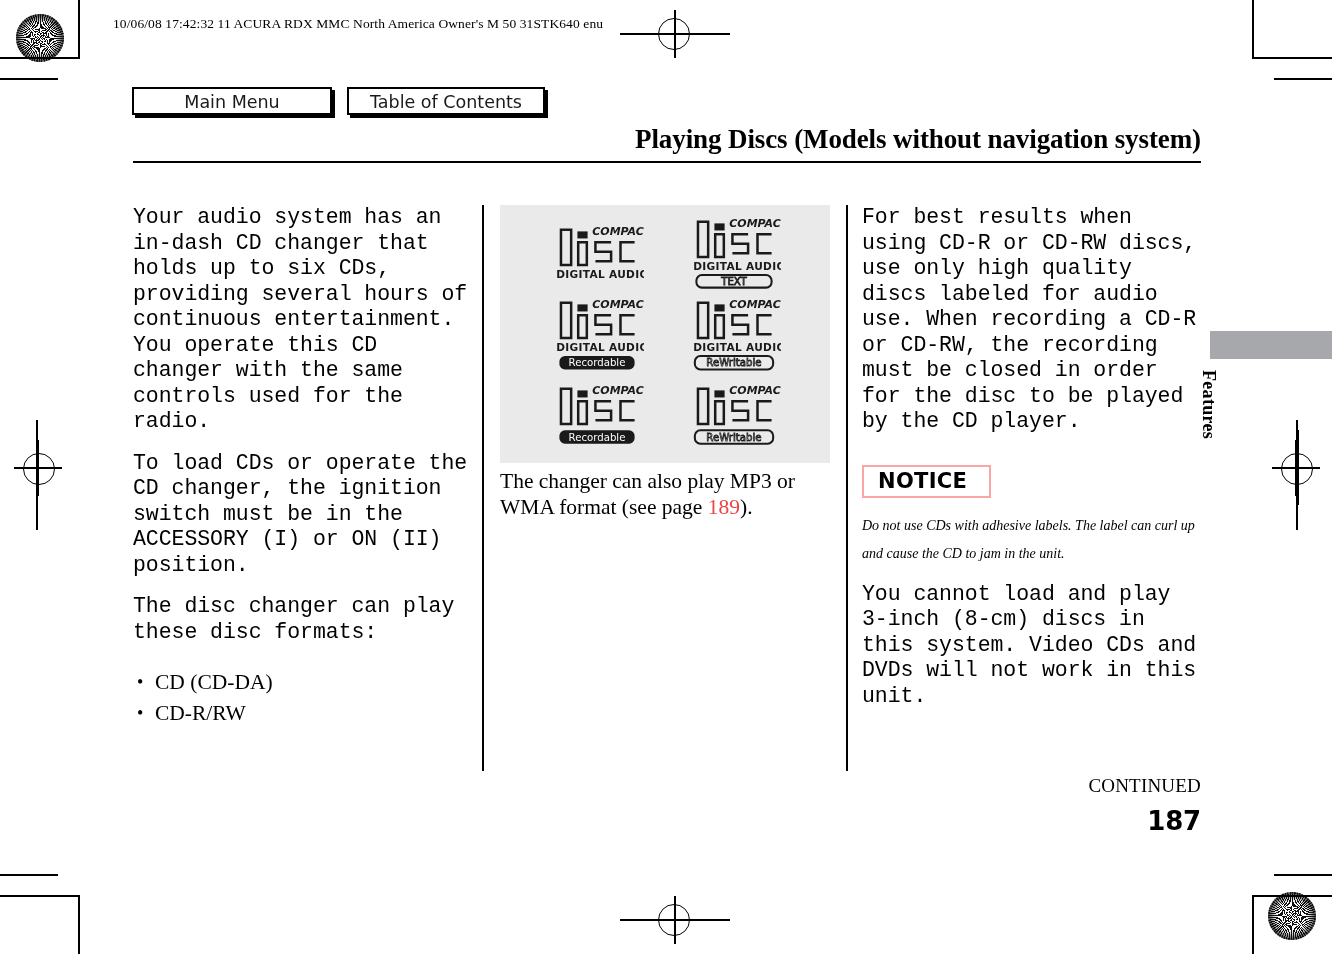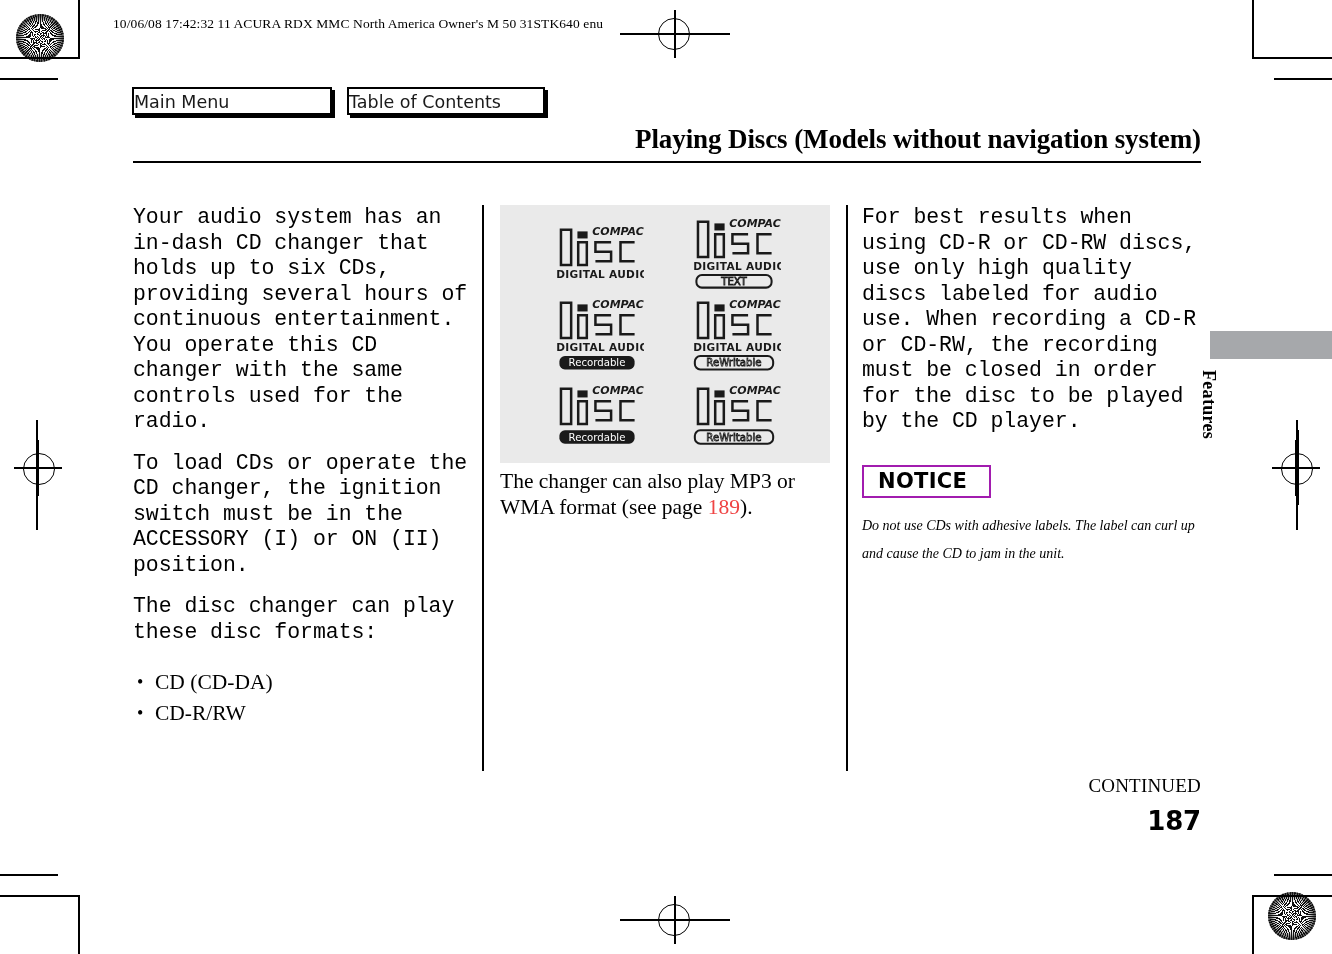--- a/index.html
+++ b/index.html
@@ -55,20 +55,21 @@
   
   .navbtn {
     position: absolute;
     box-sizing: border-box;
     border: 2px solid #000000;
     background: #ffffff;
     box-shadow: 3px 3px 0 0 #000000;
     font-family: "DejaVu Sans", sans-serif;
     font-size: 17.5px;
     color: #1a1a1a;
+    text-align: center;
     line-height: 26px;
     height: 28px;
     cursor: pointer;
   }
   #btn-main-menu { left: 132px; top: 87px; width: 200px; }
   #btn-toc       { left: 347px; top: 87px; width: 198px; }
 
   
   .page-title {
     position: absolute;
@@ -168,21 +169,21 @@
     left: 500px;
     top: 468px;
     width: 335px;
     font-size: 21.5px;
     line-height: 26px;
   }
 
   
   .notice-box {
     display: inline-block;
-    border: 2px solid #a21caf;
+    border: 2px solid #fca5a5;
     padding: 2px 22px 3px 14px;
     margin: 14px 0 14px 0;
     font-family: "DejaVu Sans", sans-serif;
     font-weight: bold;
     font-size: 21px;
     letter-spacing: 0.3px;
   }
   p.notice-text {
     margin: 0 0 14px 0;
     font-size: 14px;
@@ -405,20 +406,21 @@
 </div>
 
 <div class="caption">
   <span>The changer can also play MP3 or WMA format (see page </span><span class="link">189</span><span>).</span>
 </div>
 
 <div class="col" id="col-right">
   <p class="body">For best results when using CD-R or CD-RW discs, use only high quality discs labeled for audio use. When recording a CD-R or CD-RW, the recording must be closed in order for the disc to be played by the CD player.</p>
   <div class="notice-box">NOTICE</div>
   <p class="notice-text">Do not use CDs with adhesive labels. The label can curl up and cause the CD to jam in the unit.</p>
+  <p class="body">You cannot load and play 3-inch (8-cm) discs in this system. Video CDs and DVDs will not work in this unit.</p>
 </div>
 
 <div class="tab-bar"></div>
 <div class="tab-label">Features</div>
 <div class="tab-edge"></div>
 
 <div class="continued">CONTINUED</div>
 <div class="page-num">187</div>
 
 </body></html>

